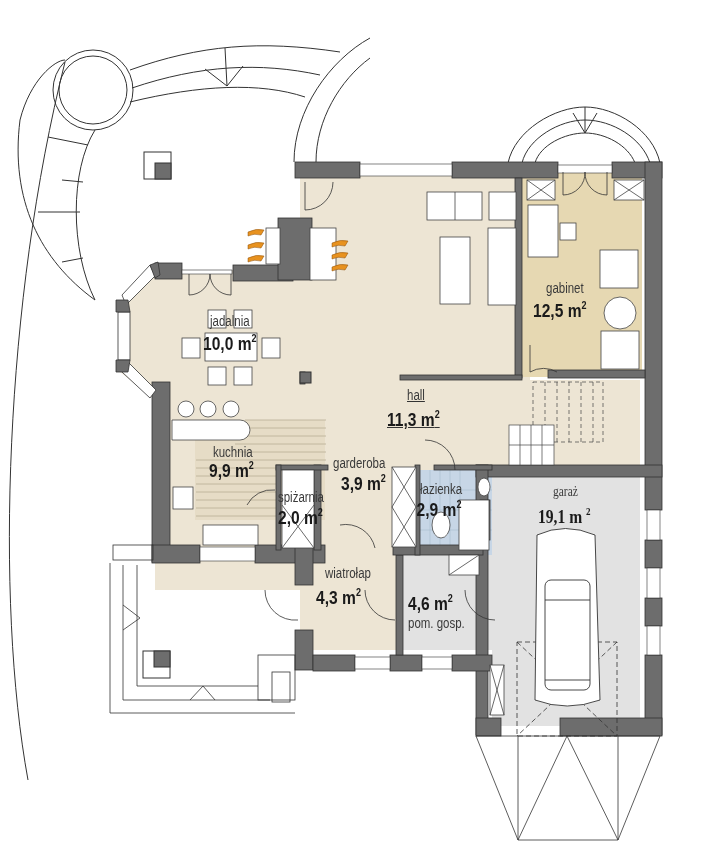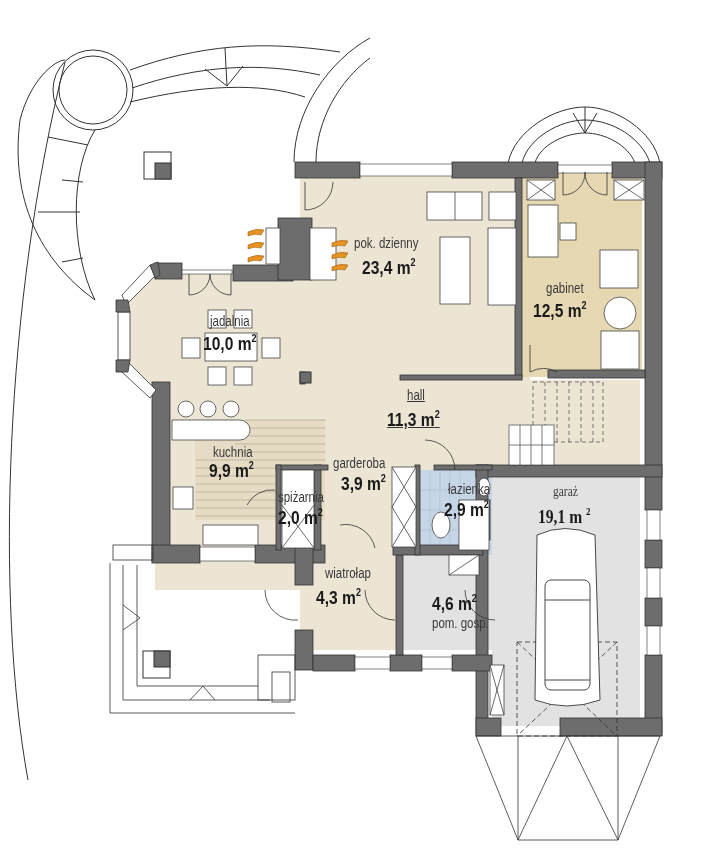--- a/index.html
+++ b/index.html
@@ -257,24 +257,20 @@
   </g>
 
   <g fill="#fff" stroke="#333" stroke-width="0.9">
     <path d="M537,535 Q565,522 595,535 L600,700 Q567,712 535,700 Z"></path>
     <rect x="545" y="580" width="45" height="110" rx="6"></rect>
     <line x1="545" y1="600" x2="590" y2="600"></line>
     <line x1="545" y1="680" x2="590" y2="680"></line>
   </g>
 </svg>
 
-<div class="lbl" style="left:354px;top:236px;">
-  <div class="rname">pok. dzienny</div>
-  <div class="rarea" style="margin-top:8px;margin-left:8px;"><span>23,4 m</span><sup>2</sup></div>
-</div>
 <div class="lbl" style="left:538px;top:281px;">
   <div class="rname" style="margin-left:8px;">gabinet</div>
   <div class="rarea" style="margin-top:6px;margin-left:-5px;"><span>12,5 m</span><sup>2</sup></div>
 </div>
 <div class="lbl" style="left:210px;top:314px;">
   <div class="rname">jadalnia</div>
   <div class="rarea" style="margin-top:6px;margin-left:-7px;"><span>10,0 m</span><sup>2</sup></div>
 </div>
 <div class="lbl" style="left:407px;top:388px;text-decoration:underline;">
   <div class="rname">hall</div>
@@ -285,29 +281,29 @@
   <div class="rarea" style="margin-top:2px;margin-left:-4px;"><span>9,9 m</span><sup>2</sup></div>
 </div>
 <div class="lbl" style="left:278px;top:490px;">
   <div class="rname">spiżarnia</div>
   <div class="rarea" style="margin-top:4px;"><span>2,0 m</span><sup>2</sup></div>
 </div>
 <div class="lbl" style="left:333px;top:456px;">
   <div class="rname">garderoba</div>
   <div class="rarea" style="margin-top:4px;margin-left:8px;"><span>3,9 m</span><sup>2</sup></div>
 </div>
-<div class="lbl" style="left:448px;top:482px;">
+<div class="lbl" style="left:420px;top:482px;text-align:right;">
   <div class="rname">łazienka</div>
   <div class="rarea" style="margin-top:4px;margin-left:-4px;"><span>2,9 m</span><sup>2</sup></div>
 </div>
 <div class="lbl" style="left:553px;top:485px;font-family:Liberation Serif, serif;">
   <div class="rname">garaż</div>
   <div class="rarea" style="margin-top:8px;margin-left:-15px;"><span>19,1 m </span><sup>2</sup></div>
 </div>
 <div class="lbl" style="left:325px;top:566px;text-align:center;">
   <div class="rname">wiatrołap</div>
   <div class="rarea" style="margin-top:8px;margin-left:-16px;"><span>4,3 m</span><sup>2</sup></div>
 </div>
-<div class="lbl" style="left:408px;top:594px;margin-left:24px;">
+<div class="lbl" style="left:408px;top:594px;">
   <div class="rarea"><span>4,6 m</span><sup>2</sup></div>
   <div class="rname" style="margin-top:3px;">pom. gosp.</div>
 </div>
 </div>
 
 </body></html>

